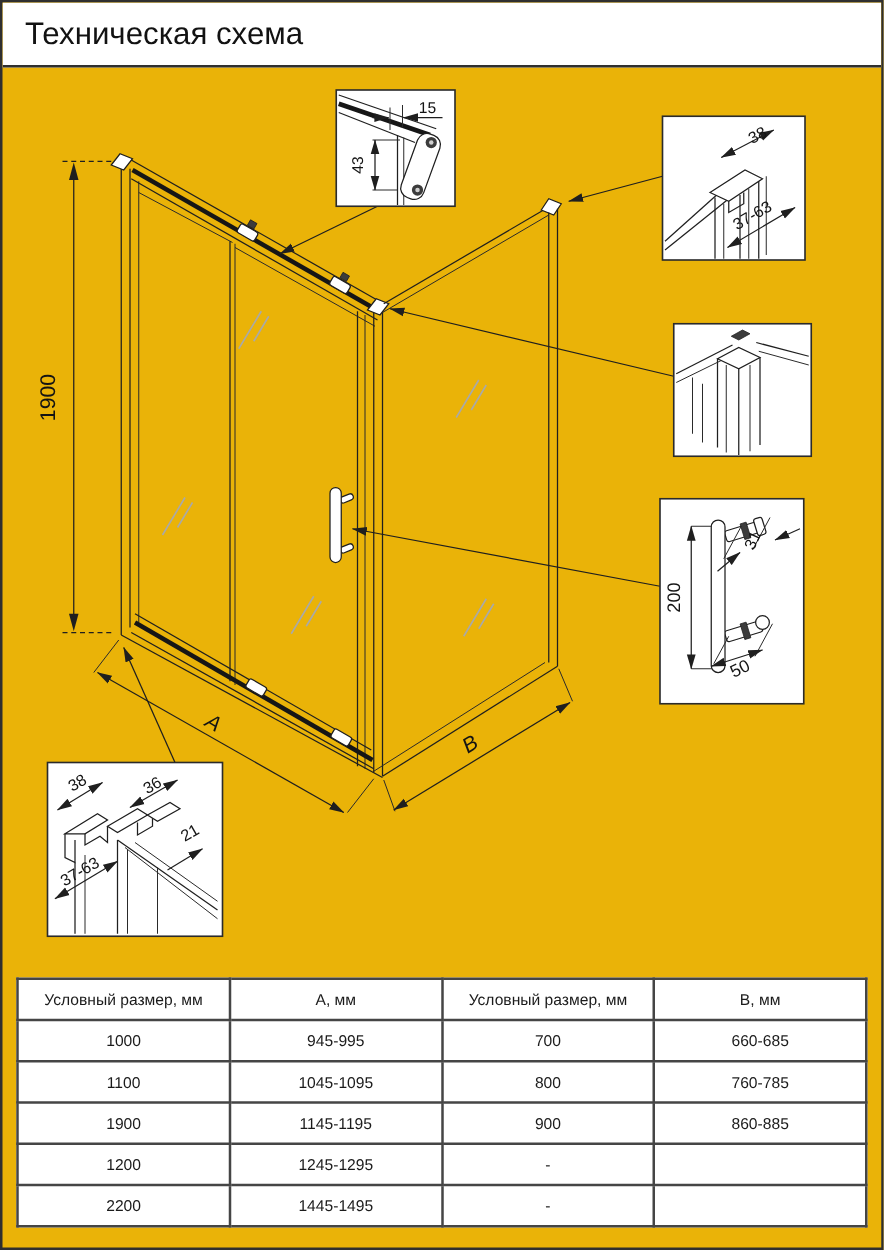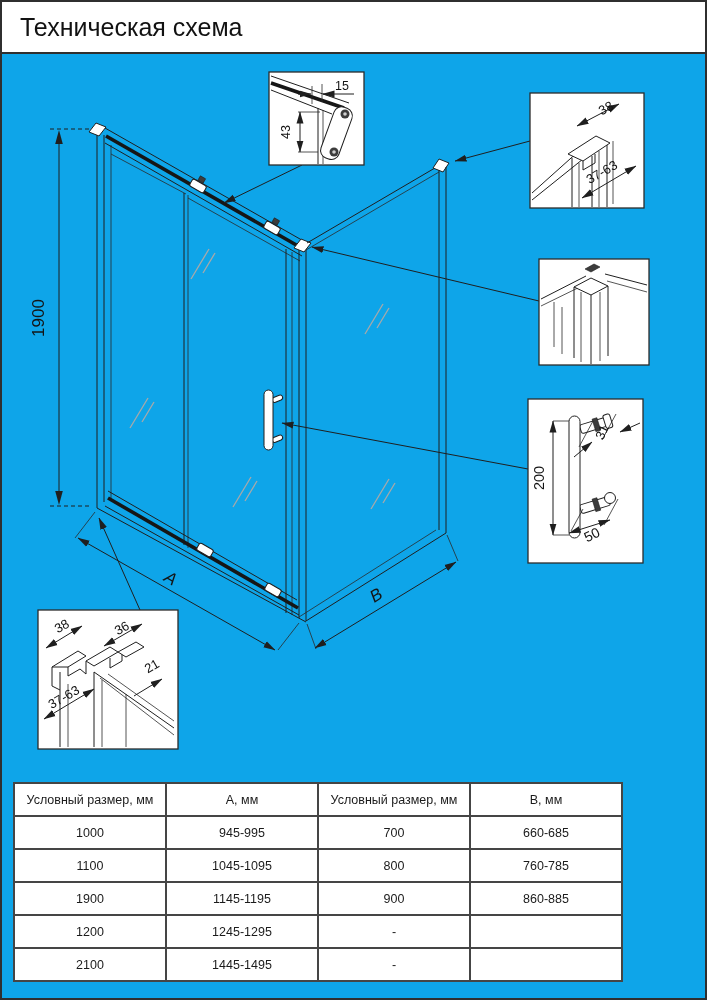--- a/index.html
+++ b/index.html
@@ -1,17 +1,17 @@
 <!DOCTYPE html>
 <html><head>
 <meta charset="utf-8">
 <style>
   html,body{margin:0;padding:0;background:#e8e8e8}
   .page{
-    position:relative;width:707px;height:1000px;background:#0ea5e9;
+    position:relative;width:707px;height:1000px;background:#eab308;
     font-family:"Liberation Sans", sans-serif;
     border:2px solid #2f2f2f;box-sizing:border-box;overflow:hidden;
   }
   .header{
     position:absolute;top:0;left:0;right:0;height:52px;
     border-bottom:2px solid #2f2f2f;
     display:flex;justify-content:space-between;align-items:center;
     padding:0 14px 0 18px;box-sizing:border-box;background:#fff;
   }
   .title,.model{font-size:25px;color:#121212;white-space:nowrap}
@@ -19,21 +19,21 @@
   svg .ln{stroke:#1f1f1f;stroke-width:1;fill:none}
   svg .thick{stroke:#161616;stroke-width:3.6;fill:none}
   svg .thin{stroke:#2a2a2a;stroke-width:0.8;fill:none}
   svg .glass{stroke:#a9a9a9;stroke-width:1.3;fill:none}
   svg .dash{stroke:#1f1f1f;stroke-width:1;stroke-dasharray:4 3;fill:none}
   svg .box{fill:#ffffff;stroke:#2b2b2b;stroke-width:1.3}
   svg .whitefill{fill:#ffffff;stroke:#1f1f1f;stroke-width:1}
   svg .dark{fill:#3c3c3c;stroke:#1f1f1f;stroke-width:0.6}
   svg text{fill:#141414;stroke:none;font-family:"Liberation Sans",sans-serif}
   table.size-table{
-    position:absolute;left:11px;top:780px;width:610px;height:200px;
+    position:absolute;left:11px;top:780px;width:681px;height:200px;
     border-collapse:collapse;table-layout:fixed;background:#fff;padding-left:12px;
   }
   table.size-table th, table.size-table td{
     border:2px solid #454545;text-align:center;vertical-align:middle;
     font-size:12.5px;font-weight:400;color:#1b1b1b;padding:0;height:28px;
   }
   table.size-table th{height:31px}
 </style>
 </head>
 <body>
@@ -308,21 +308,21 @@
         <td>900</td>
         <td>860-885</td>
       </tr>
       <tr>
         <td>1200</td>
         <td>1245-1295</td>
         <td>-</td>
         <td></td>
       </tr>
       <tr>
-        <td>2100</td>
+        <td>2200</td>
         <td>1445-1495</td>
         <td>-</td>
         <td></td>
       </tr>
     </tbody>
   </table>
 
 </div>
 
 </body></html>

